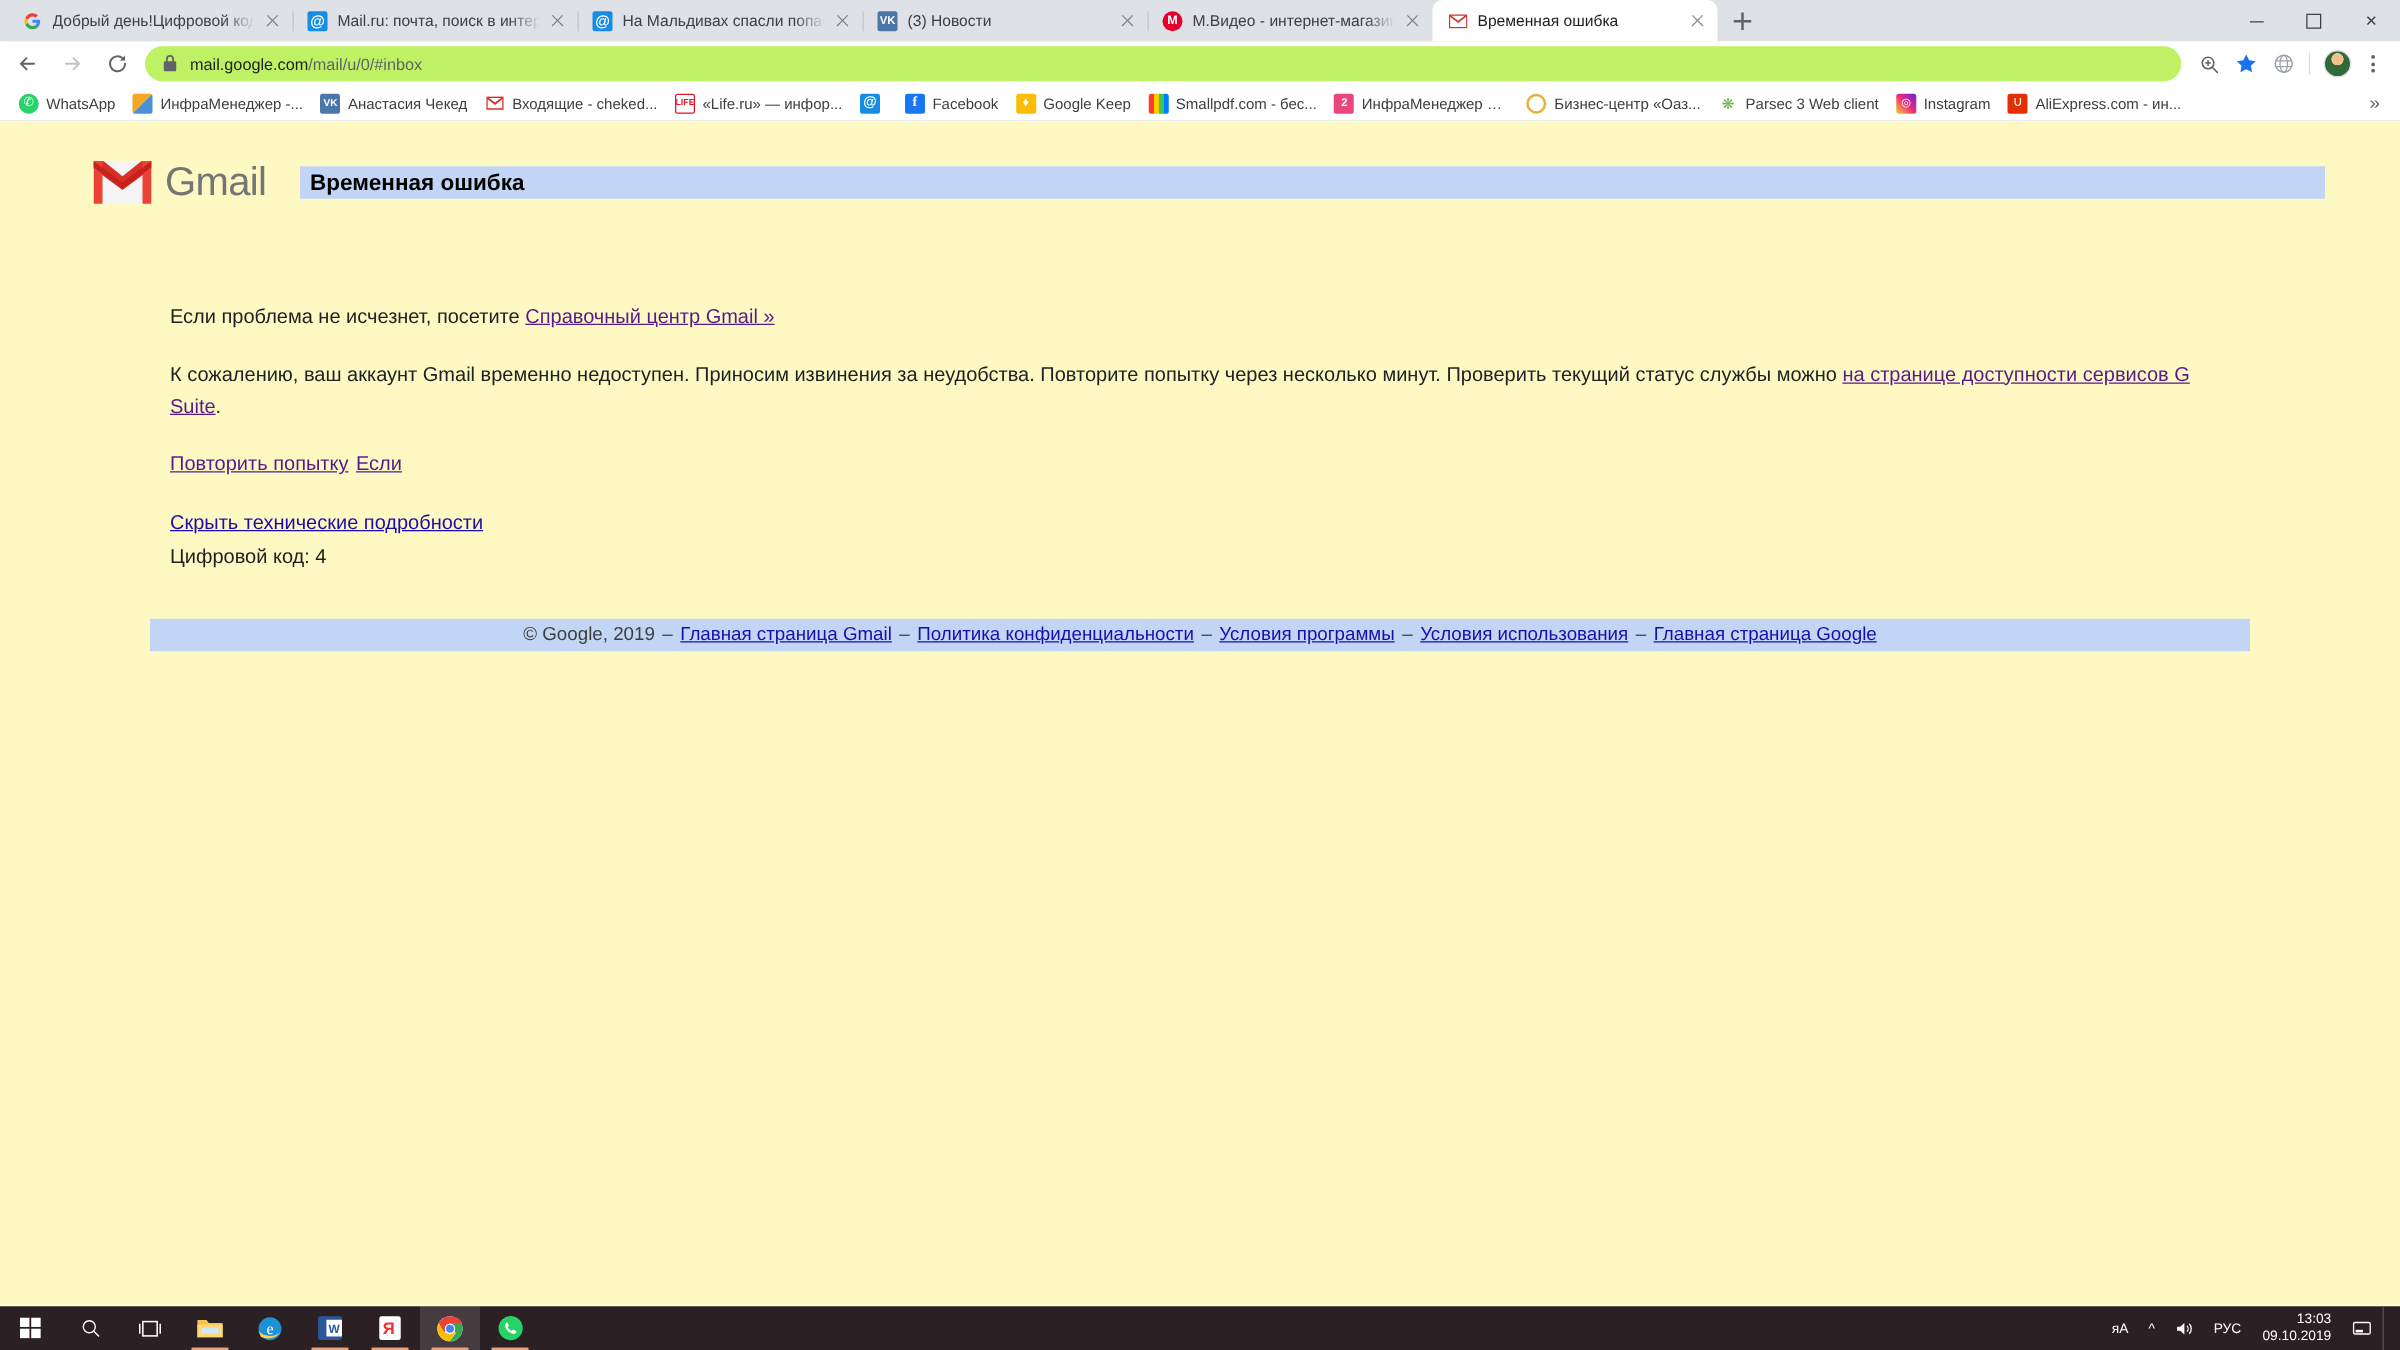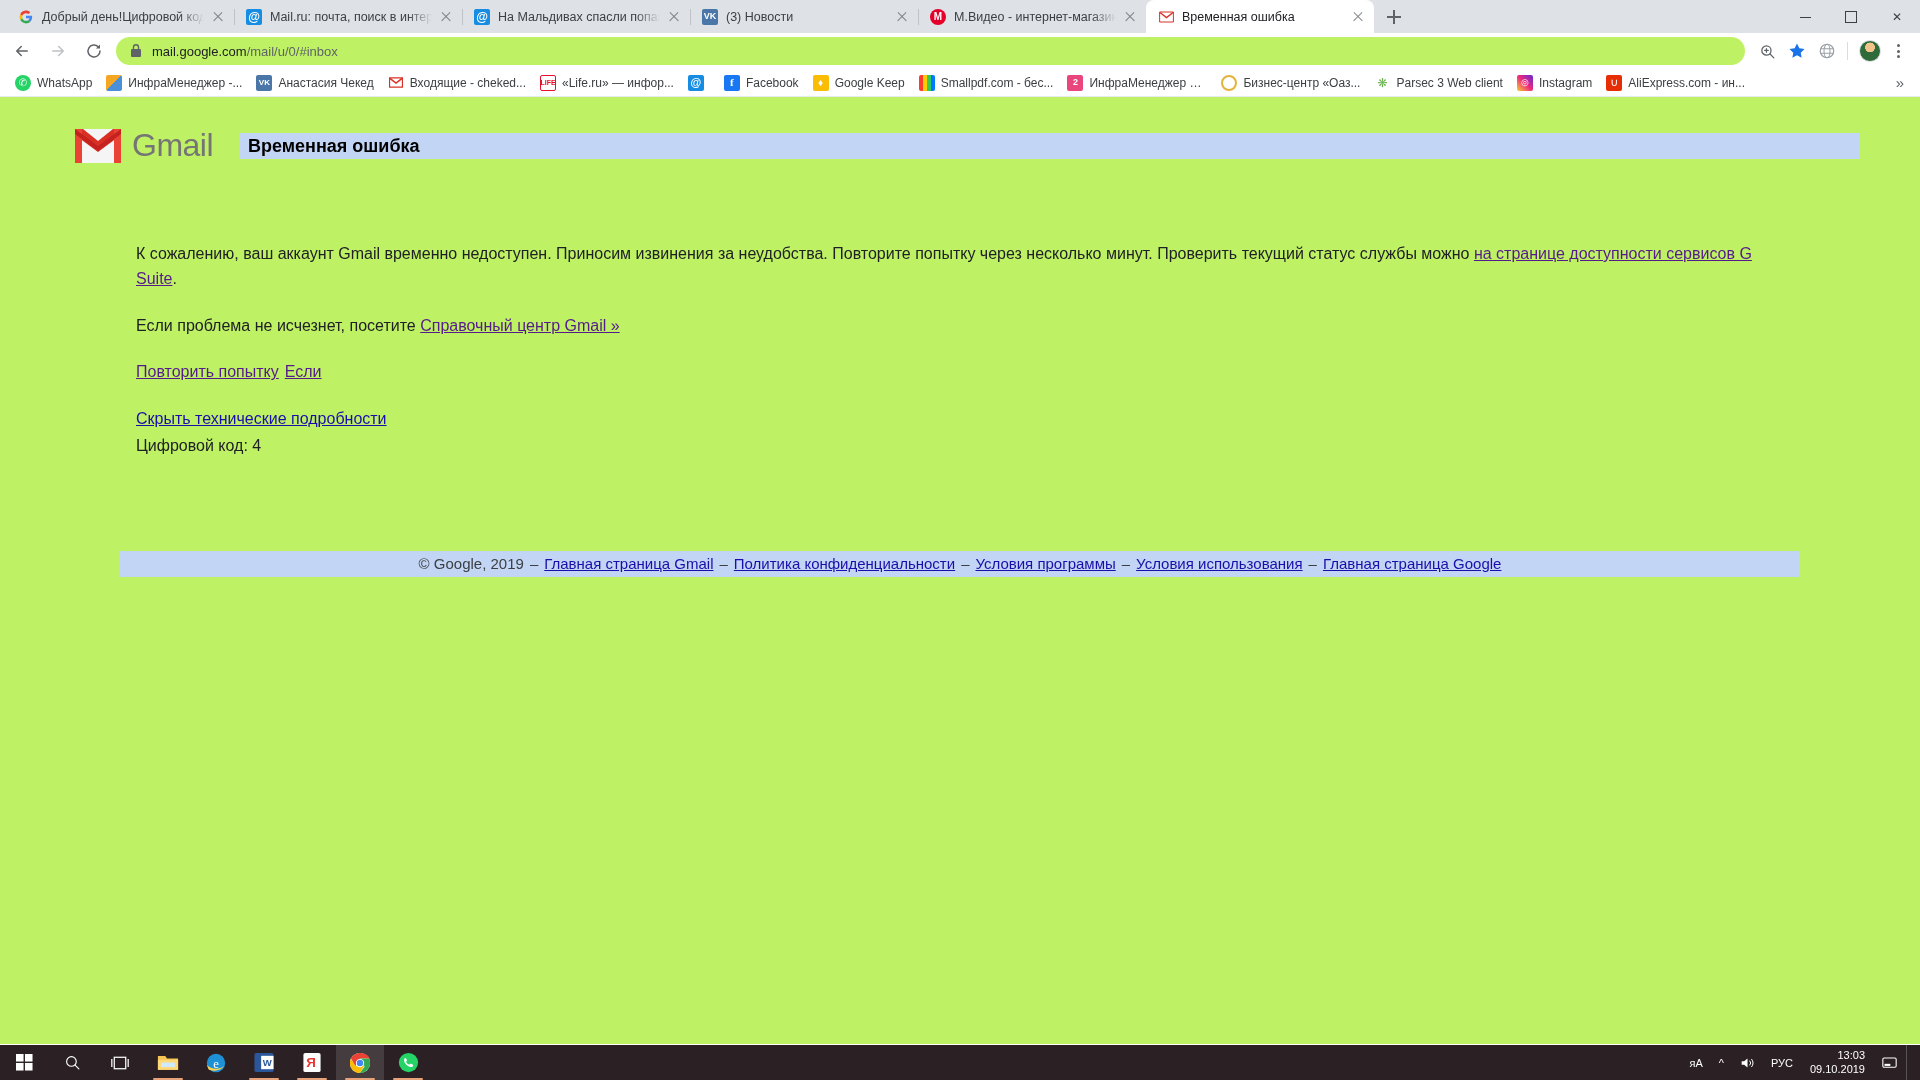--- a/index.html
+++ b/index.html
@@ -210,21 +210,21 @@
     font-size: 10px; line-height: 1;
     border-radius: 2px;
     overflow: hidden;
     color: #fff;
   }
   .bm-label { max-width: 118px; overflow: hidden; text-overflow: ellipsis; }
   .bm-overflow { margin-left:auto; padding:0 8px; font-size:15px; color:#5f6368; flex:0 0 auto;}
 
   
   .page {
-    background: #bef264;
+    background: #fef9c3;
     height: calc(1045px - 33px - 36px - 29px);
     padding: 0;
     position: relative;
   }
   .gm-wrap { padding: 30px 60px 0 60px; }
   .gm-header {
     display: flex;
     align-items: center;
     gap: 0;
   }
@@ -267,21 +267,21 @@
   }
   .gm-body p { margin: 0 0 22px 0; }
   .gm-body a { color: #551a8b; text-decoration: underline; }
   .gm-body a.fresh { color: #1a0dab; }
   .gm-actions { margin-bottom: 46px; }
   .gm-actions a { margin-right: 6px; }
   .gm-tech a { display: inline-block; text-decoration: underline; }
   .gm-code { margin-top: 2px; font-size: 16px; color: #202124; }
 
   .gm-footer {
-    margin: 92px 60px 0 60px;
+    margin: 36px 60px 0 60px;
     background: #c3d5f5;
     height: 26px;
     display: flex;
     align-items: center;
     justify-content: center;
     font-size: 15px;
     color: #3c4043;
     gap: 6px;
   }
   .gm-footer a { color: #1a0dab; text-decoration: underline; }
@@ -540,23 +540,23 @@
           </svg>
           <span class="gm-logo-text">Gmail</span>
         </div>
         <div class="gm-title-band">
           <span class="gm-title">Временная ошибка</span>
         </div>
       </div>
 
       <div class="gm-body">
 
+        <p><span>Если проблема не исчезнет, посетите </span><a href="#">Справочный центр Gmail »</a></p>
+
         <p><span>К сожалению, ваш аккаунт Gmail временно недоступен. Приносим извинения за неудобства. Повторите попытку через несколько минут. Проверить текущий статус службы можно </span><a href="#">на странице доступности сервисов G Suite</a><span>.</span></p>
-
-        <p><span>Если проблема не исчезнет, посетите </span><a href="#">Справочный центр Gmail »</a></p>
 
         <p class="gm-actions"><a href="#">Повторить попытку</a><a href="#">Если</a></p>
 
         <div class="gm-tech">
           <a href="#" class="fresh">Скрыть технические подробности</a>
           <div class="gm-code">Цифровой код: 4</div>
         </div>
       </div>
 
       <div class="gm-footer">

